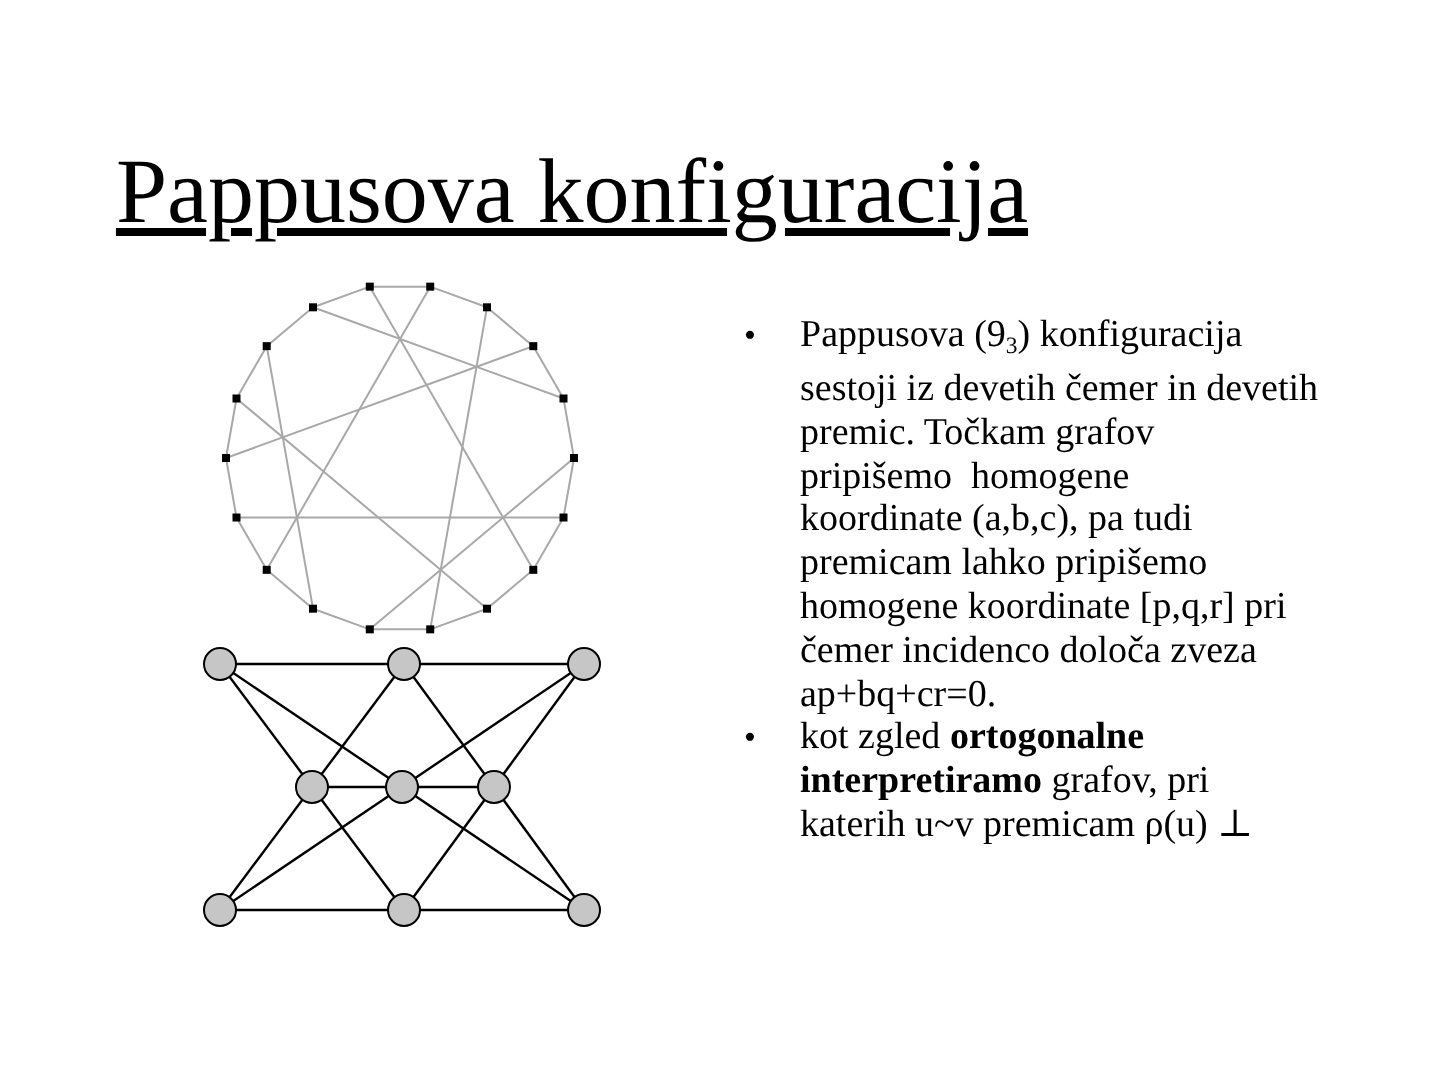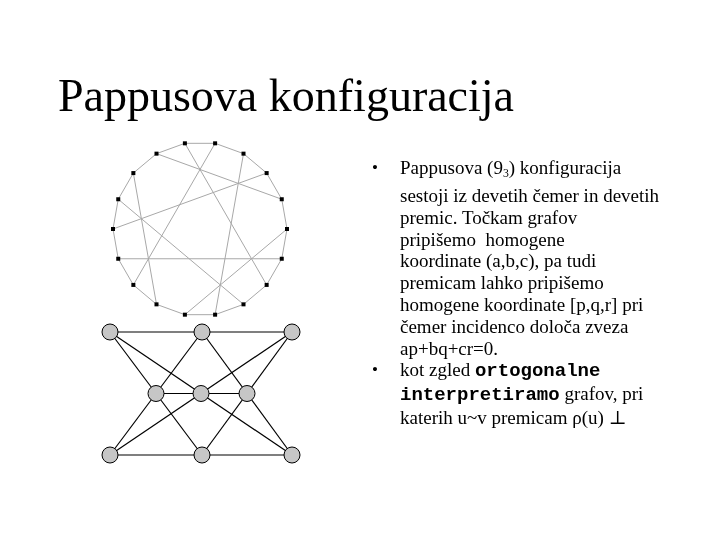--- a/index.html
+++ b/index.html
@@ -2,31 +2,31 @@
 <html><head>
 <meta charset="utf-8">
 <style>
   html,body{margin:0;padding:0;}
   body{
     width:720px;height:540px;background:#ffffff;position:relative;overflow:hidden;
     font-family:"Liberation Serif","DejaVu Serif",serif;color:#000;
   }
   .slide-title{
     position:absolute;top:69px;left:0;width:572px;text-align:center;
-    font-size:46px;font-weight:normal;white-space:nowrap;
+    font-size:46px;font-weight:normal;white-space:nowrap;text-decoration:underline;
   }
   .diagram-layer{position:absolute;left:0;top:0;width:720px;height:540px;}
   .text-block{
     position:absolute;left:372px;top:157px;width:332px;
     font-size:19px;line-height:21.8px;
   }
   .bullet-item{display:flex;align-items:flex-start;}
   .bullet-marker{width:28px;flex:0 0 28px;font-size:17px;}
   .bullet-line{white-space:pre;}
-  .b{font-weight:bold;font-family:Liberation Mono, monospace;}
+  .b{font-weight:bold;}
   .sub{font-size:0.62em;vertical-align:-0.28em;}
 </style>
 </head>
 <body>
 
 <div class="slide-title">Pappusova konfiguracija</div>
 
 <svg class="diagram-layer" width="720" height="540" viewBox="0 0 720 540" xmlns="http://www.w3.org/2000/svg">
   <g>
       <line x1="287" y1="229" x2="281.753258008374" y2="199.24424753066683" stroke="#a8a8a8" stroke-width="1"></line>

